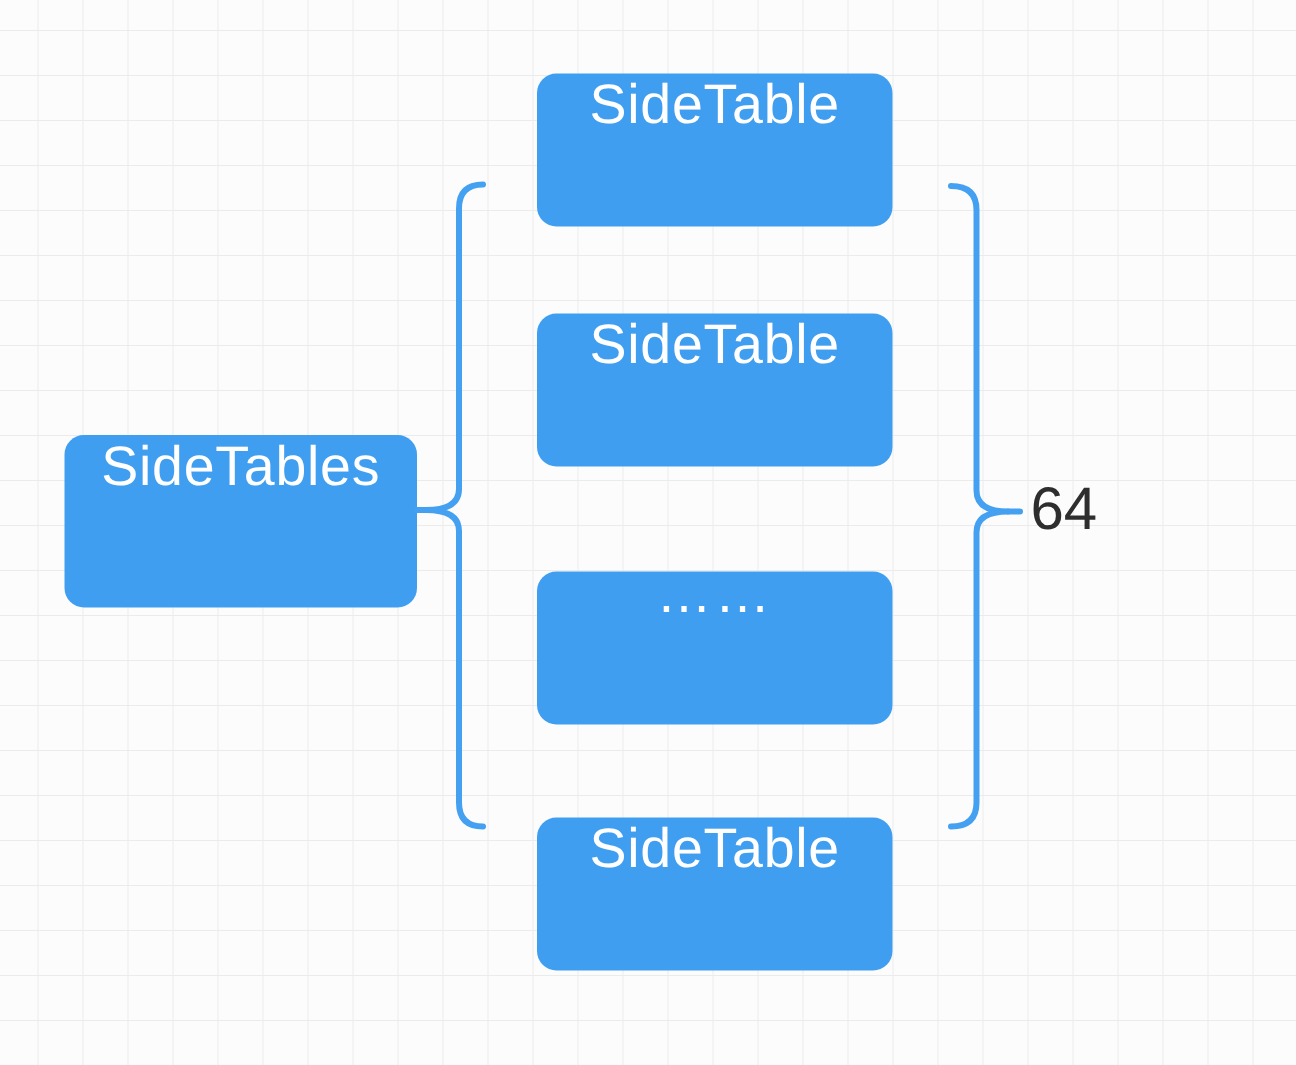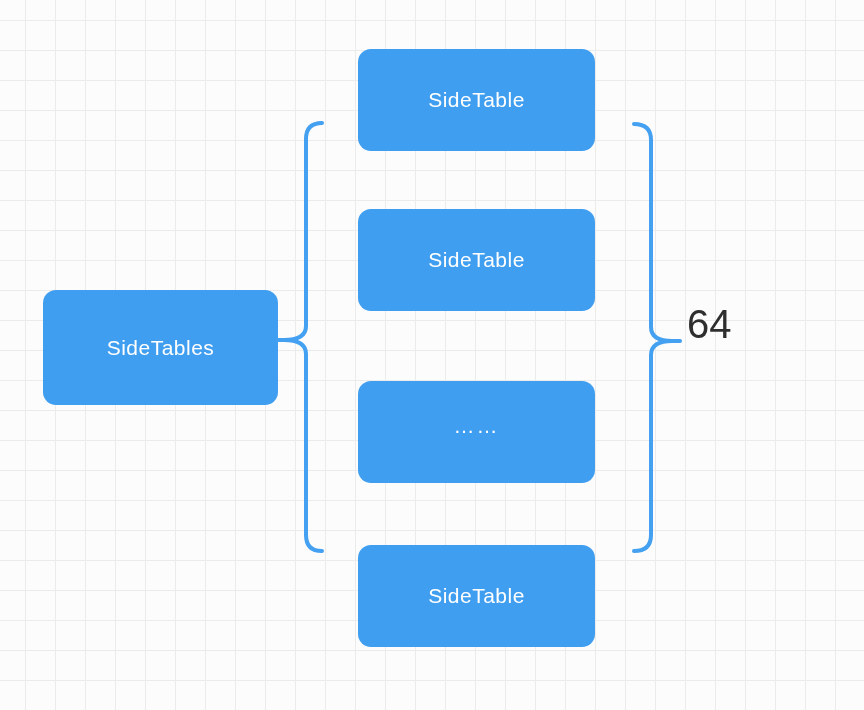--- a/index.html
+++ b/index.html
@@ -17,24 +17,24 @@
       linear-gradient(90deg, #ebebeb 1px, transparent 1px);
     background-size: 30px 30px;
     background-position: -5px -10px;
     font-family: "Liberation Sans", sans-serif;
   }
   .node {
     position: absolute;
     background: #409ef0;
     border-radius: 13px;
     display: flex;
-    align-items: center;
+    align-items: flex-start;
     justify-content: center;
     color: #ffffff;
-    font-size: 21px;
+    font-size: 37px;
     letter-spacing: 0.5px;
   }
   .node-root {
     left: 43px;
     top: 290px;
     width: 235px;
     height: 115px;
   }
   .node-child {
     left: 358px;
@@ -53,21 +53,21 @@
     position: absolute;
     left: 0;
     top: 0;
     width: 864px;
     height: 710px;
     pointer-events: none;
   }
   .count-label {
     position: absolute;
     left: 687px;
-    top: 326px;
+    top: 342px;
     transform: translateY(-54%);
     color: #2e2e2e;
     font-size: 40px;
   }
 </style>
 </head>
 <body>
 
 <div class="canvas">
 

